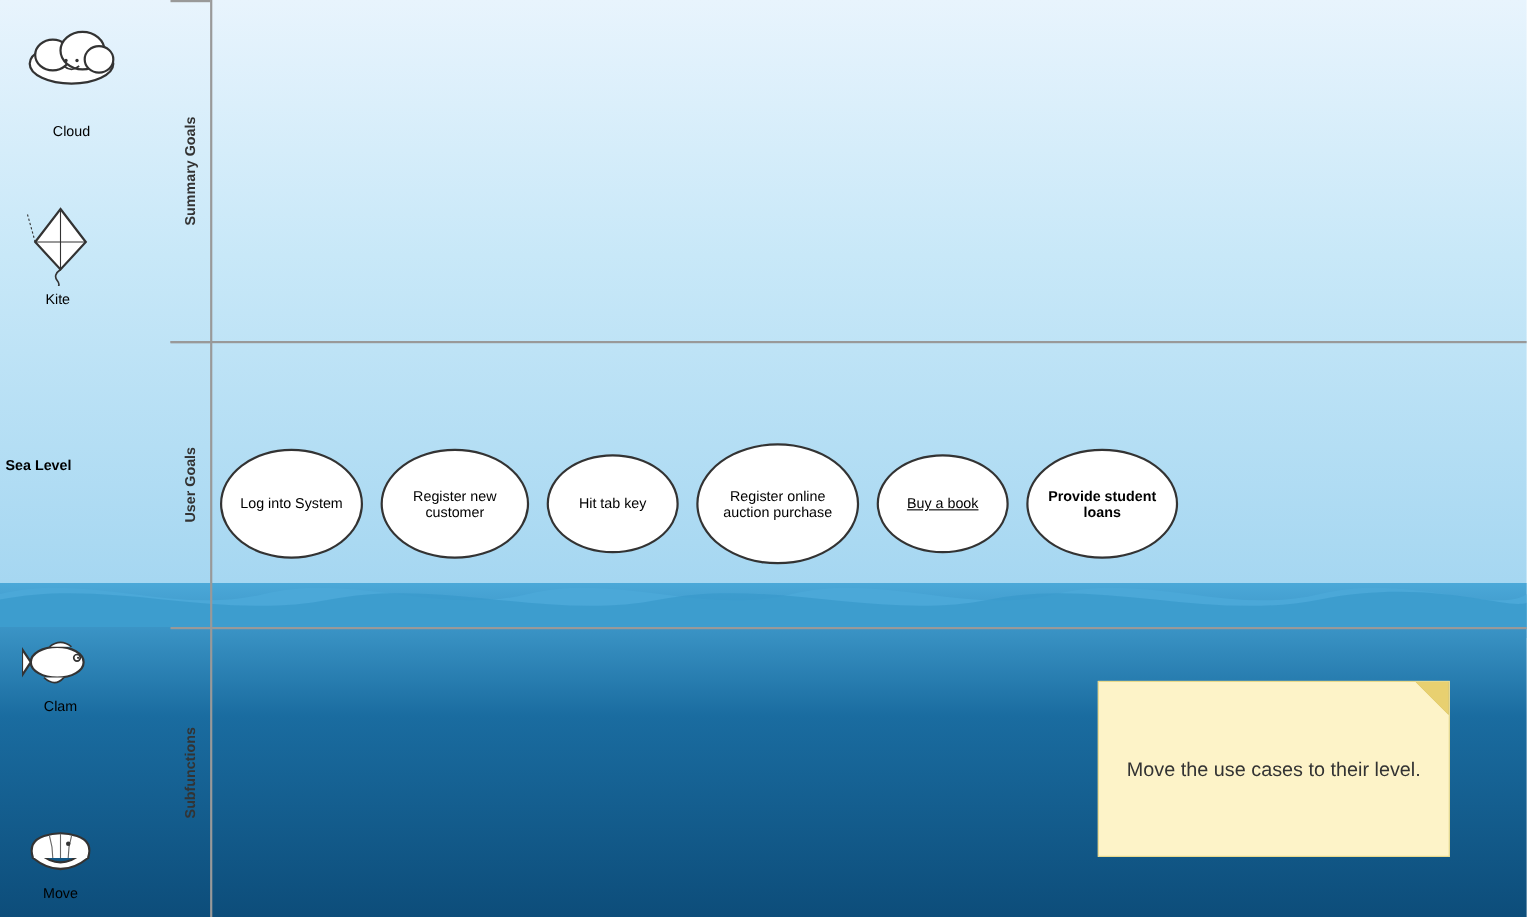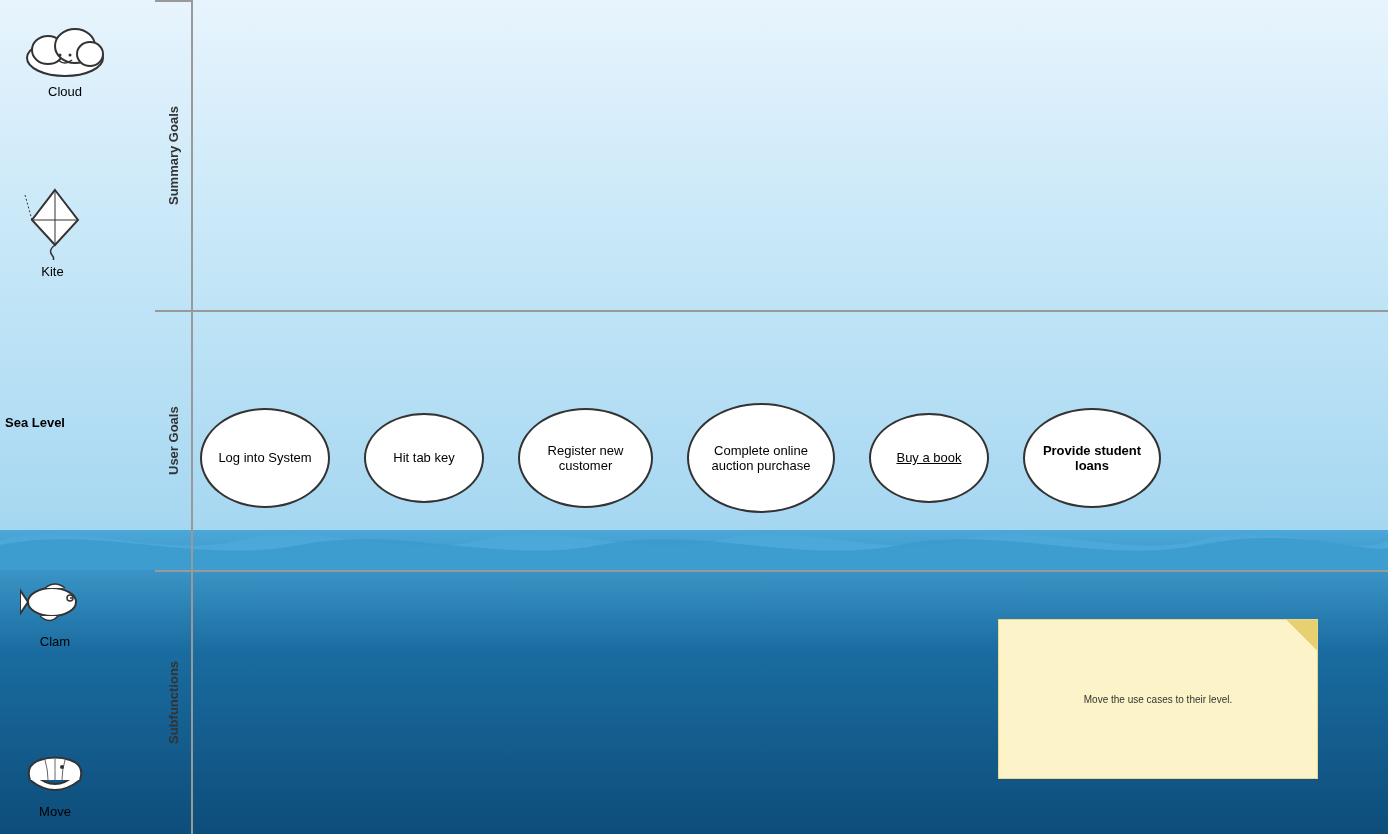--- a/index.html
+++ b/index.html
@@ -109,21 +109,21 @@
 
     
     .use-cases-area {
       position: absolute;
       top: 380px;
       left: 200px;
       right: 20px;
       height: 155px;
       display: flex;
       align-items: center;
-      gap: 34px;
+      gap: 16px;
     }
 
     .use-case-ellipse {
       border: 2px solid #333;
       border-radius: 50%;
       background: white;
       display: flex;
       align-items: center;
       justify-content: center;
       text-align: center;
@@ -137,21 +137,21 @@
 
     
     .sticky-note {
       position: absolute;
       bottom: 55px;
       right: 70px;
       width: 320px;
       height: 160px;
       background: #fdf3c8;
       border: 1px solid #e8d98a;
-      font-size: 10px;
+      font-size: 18px;
       color: #333;
       display: flex;
       align-items: center;
       justify-content: center;
       padding: 20px;
       text-align: center;
     }
 
     .sticky-note::before {
       content: '';
@@ -226,21 +226,21 @@
 <div class="divider-line" style="top: 570px;"></div>
 
 <div class="labels-column">
   <div class="label-section label-summary">Summary Goals</div>
   <div class="label-section label-user">User Goals</div>
   <div class="label-section label-sub">Subfunctions</div>
 </div>
 
 <div class="sea-level-label">Sea Level</div>
 
-<div class="icon-item" style="top: 20px;">
+<div class="icon-item" style="top: 20px; gap: 28px;">
   <svg class="cloud-icon" viewBox="0 0 90 60">
 
     <ellipse cx="45" cy="38" rx="38" ry="18" fill="white" stroke="#333" stroke-width="2"></ellipse>
     <ellipse cx="28" cy="30" rx="16" ry="14" fill="white" stroke="#333" stroke-width="2"></ellipse>
     <ellipse cx="55" cy="26" rx="20" ry="17" fill="white" stroke="#333" stroke-width="2"></ellipse>
     <ellipse cx="70" cy="34" rx="13" ry="12" fill="white" stroke="#333" stroke-width="2"></ellipse>
 
     <circle cx="40" cy="35" r="1.5" fill="#333"></circle>
     <circle cx="50" cy="35" r="1.5" fill="#333"></circle>
     <path d="M38,40 Q45,46 52,40" fill="none" stroke="#333" stroke-width="1.5"></path>
@@ -295,32 +295,32 @@
   <span class="icon-label">Move</span>
 </div>
 
 <div class="use-cases-area">
 
   <div class="use-case-ellipse" style="width:130px; height:100px;">
     <span>Log into
 System</span>
   </div>
 
-  <div class="use-case-ellipse" style="width:120px; height:90px;">
-    <span>Hit tab key</span>
-  </div>
-
   <div class="use-case-ellipse" style="width:135px; height:100px;">
     <span>Register new
 customer</span>
   </div>
 
+  <div class="use-case-ellipse" style="width:120px; height:90px;">
+    <span>Hit tab key</span>
+  </div>
+
 
   <div class="use-case-ellipse" style="width:148px; height:110px;">
-    <span>Complete
+    <span>Register
 online auction
 purchase</span>
   </div>
 
   <div class="use-case-ellipse" style="width:120px; height:90px;text-decoration:underline;">
     <span>Buy a book</span>
   </div>
 
   <div class="use-case-ellipse" style="width:138px; height:100px;font-weight:bold;">
     <span>Provide

